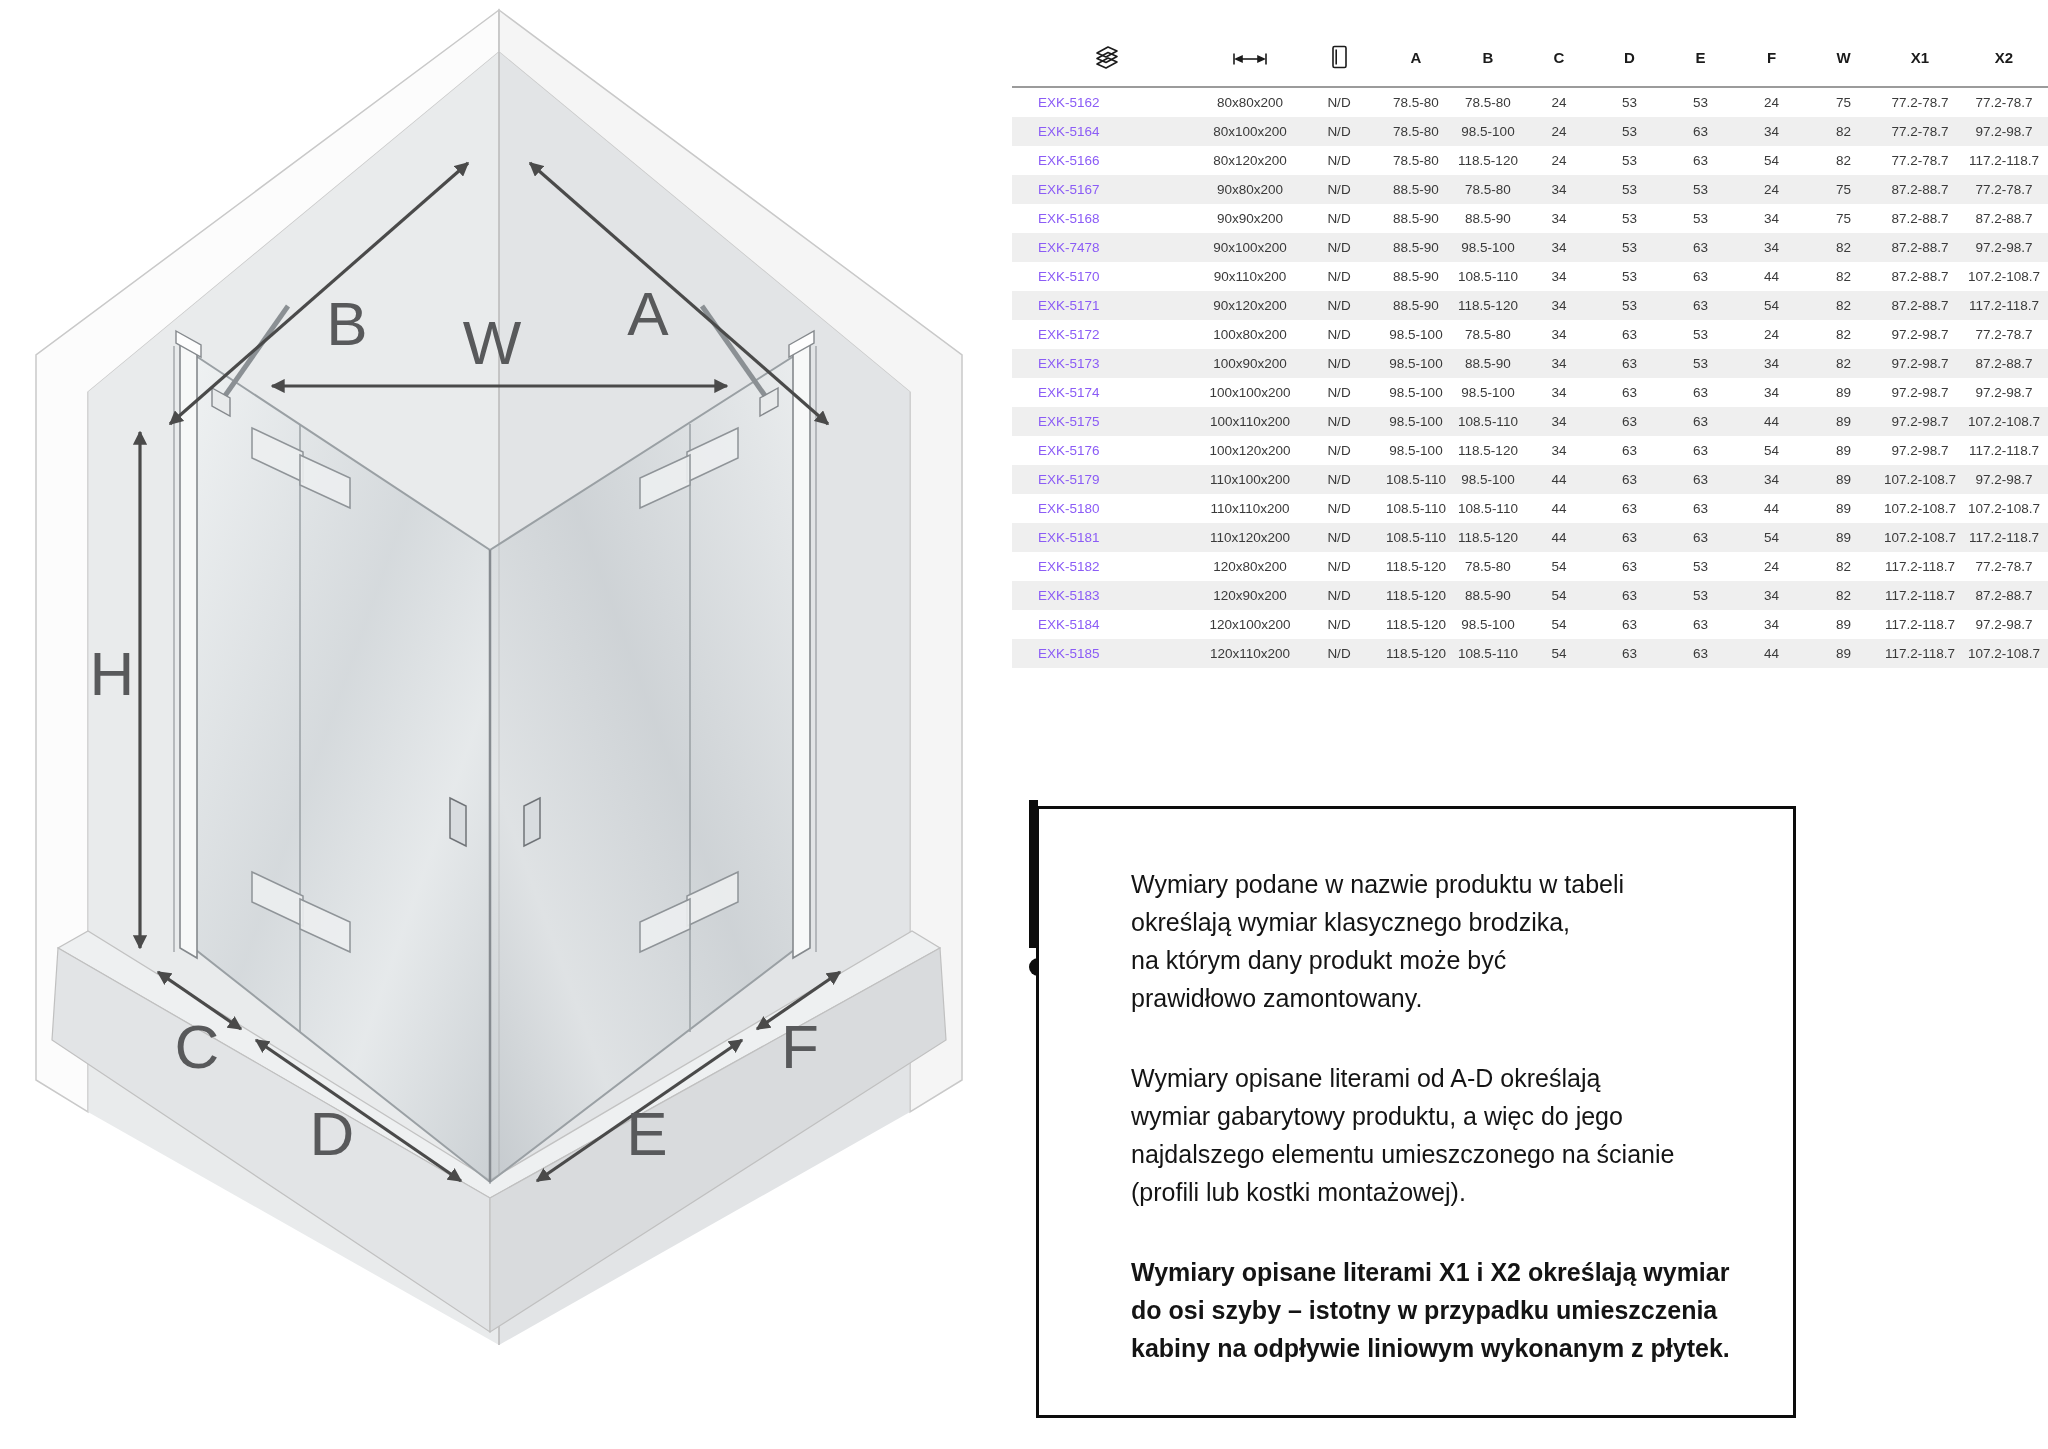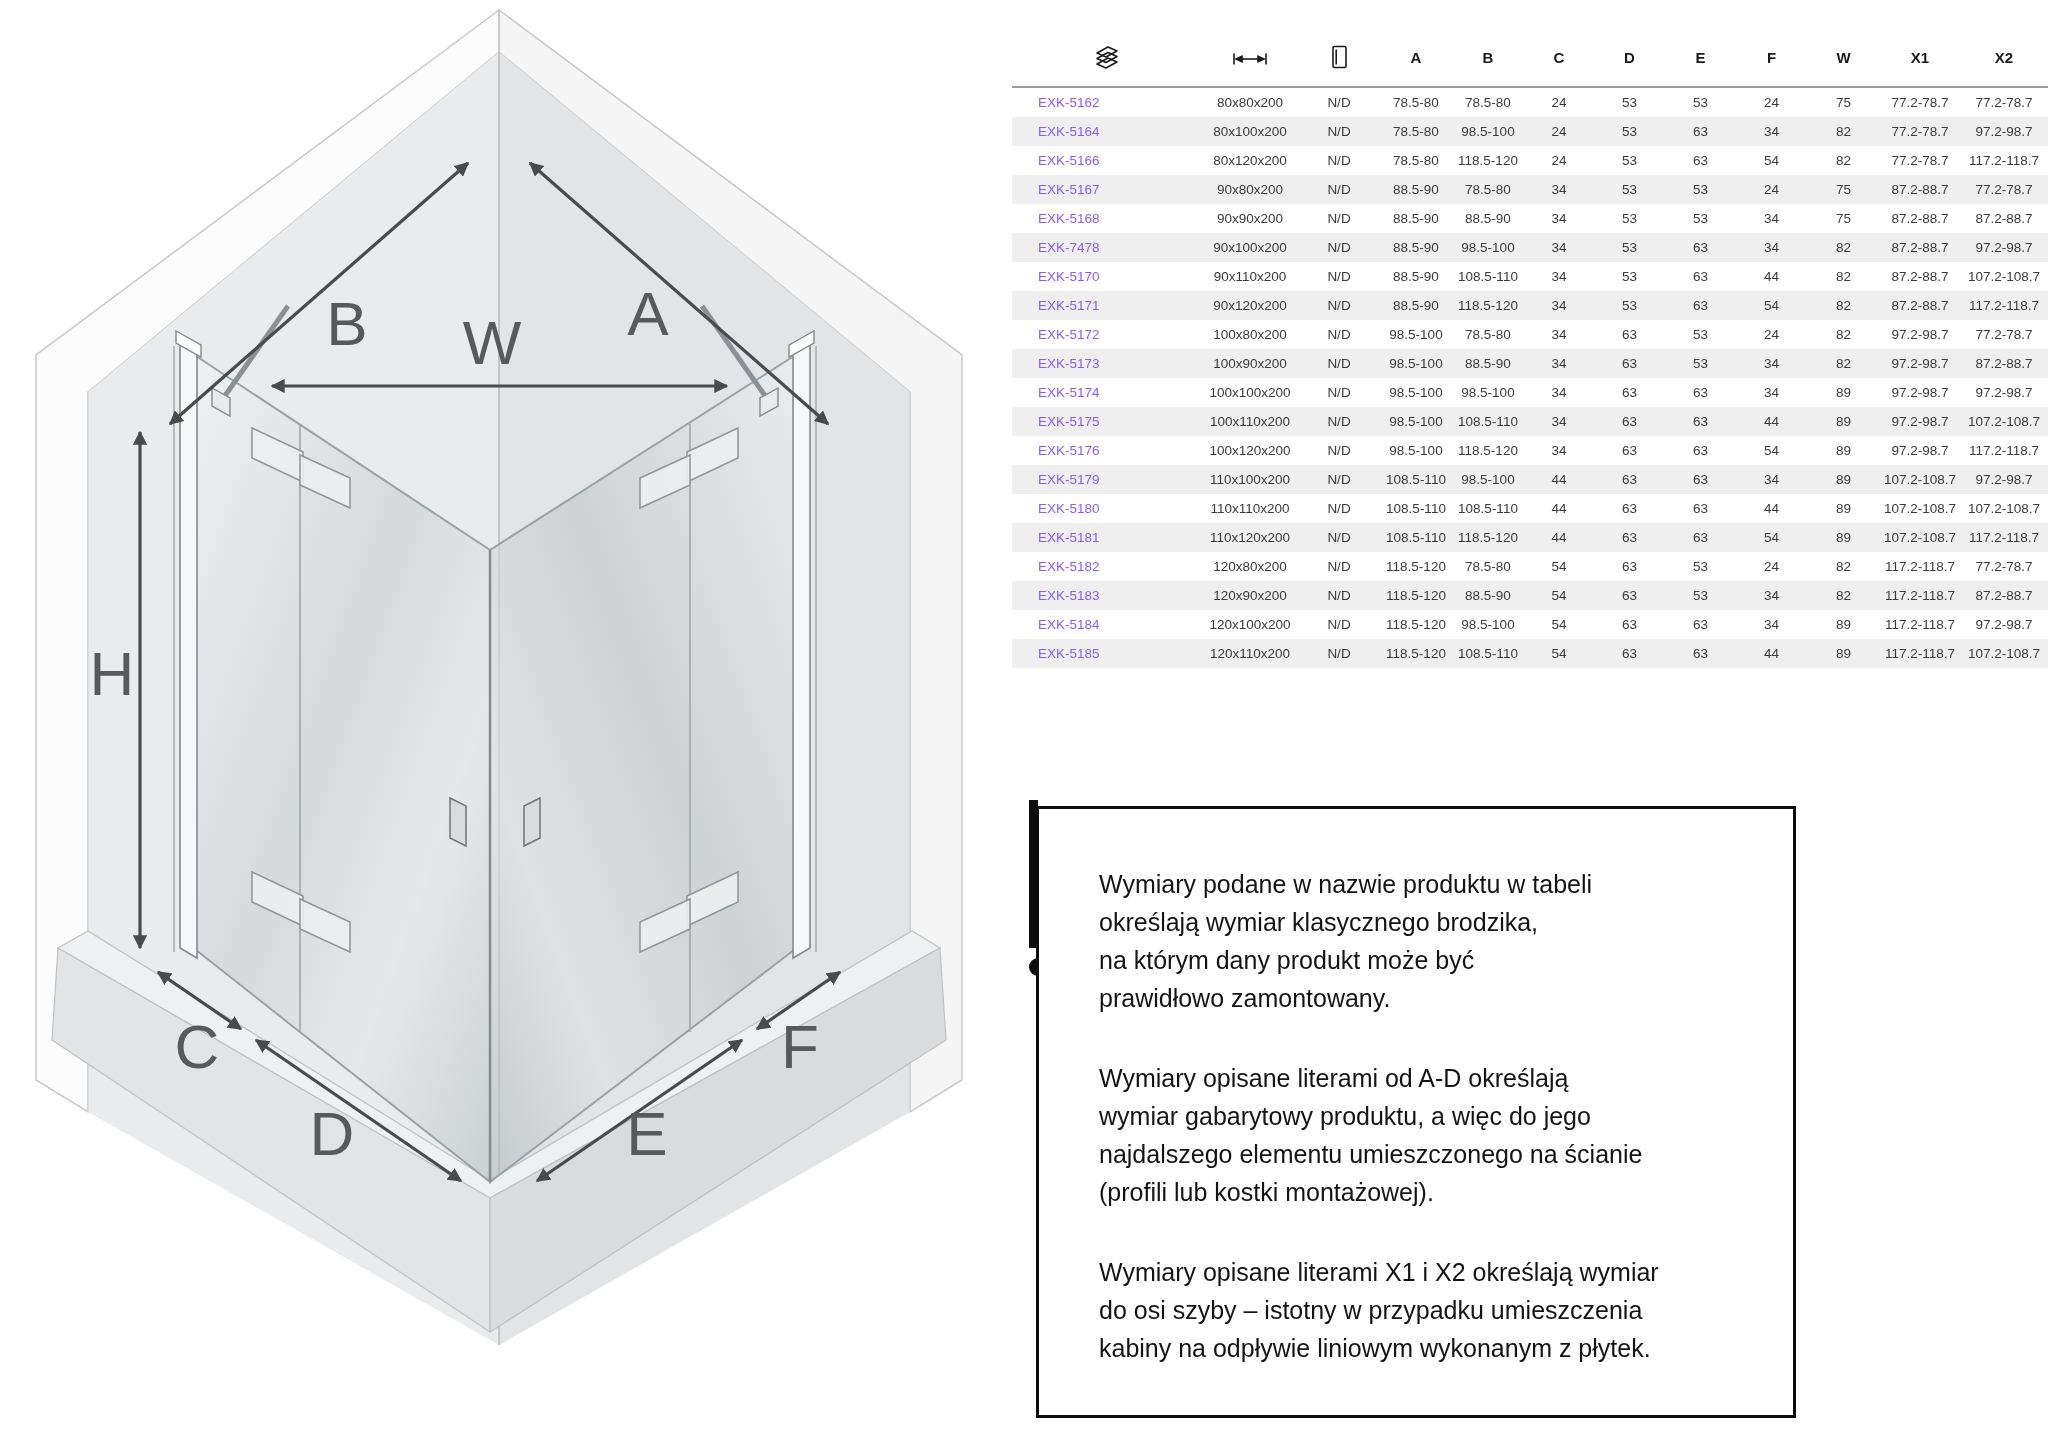--- a/index.html
+++ b/index.html
@@ -17,23 +17,23 @@
   table.spec td{height:27px;line-height:27px;font-size:13.5px;color:#3a3a3a;
                 text-align:center;white-space:nowrap;overflow:hidden;}
   table.spec td.code{text-align:left;padding-left:26px;color:#8b5cf6;}
   table.spec tbody tr:nth-child(even){background:#efefef;}
   table.spec tbody tr:nth-child(odd){background:#ffffff;}
   .hicon{display:inline-block;vertical-align:middle;}
 
   
   #info-box{position:absolute;left:1036px;top:806px;width:760px;height:612px;
             border:3px solid #0c0c0c;box-sizing:border-box;background:#ffffff;}
-  #info-box .inner{padding:56px 36px 30px 60px;}
+  #info-box .inner{padding:56px 36px 30px 92px;}
   .para{white-space:pre-line;font-size:25px;line-height:38px;color:#141414;margin:0 0 42px 0;}
-  .para:last-child{margin-bottom:11px;}
+  .para:last-child{margin-bottom:11px;font-weight:bold;}
   #accent-bar{position:absolute;left:1029px;top:800px;width:9px;height:148px;background:#0c0c0c;}
   #accent-dot{position:absolute;left:1029px;top:958px;width:18px;height:18px;border-radius:50%;background:#0c0c0c;}
 </style>
 </head>
 <body>
 
 <div id="canvas">
 
   <svg id="diagram" viewBox="0 0 1010 1449" xmlns="http://www.w3.org/2000/svg">
     <defs>

